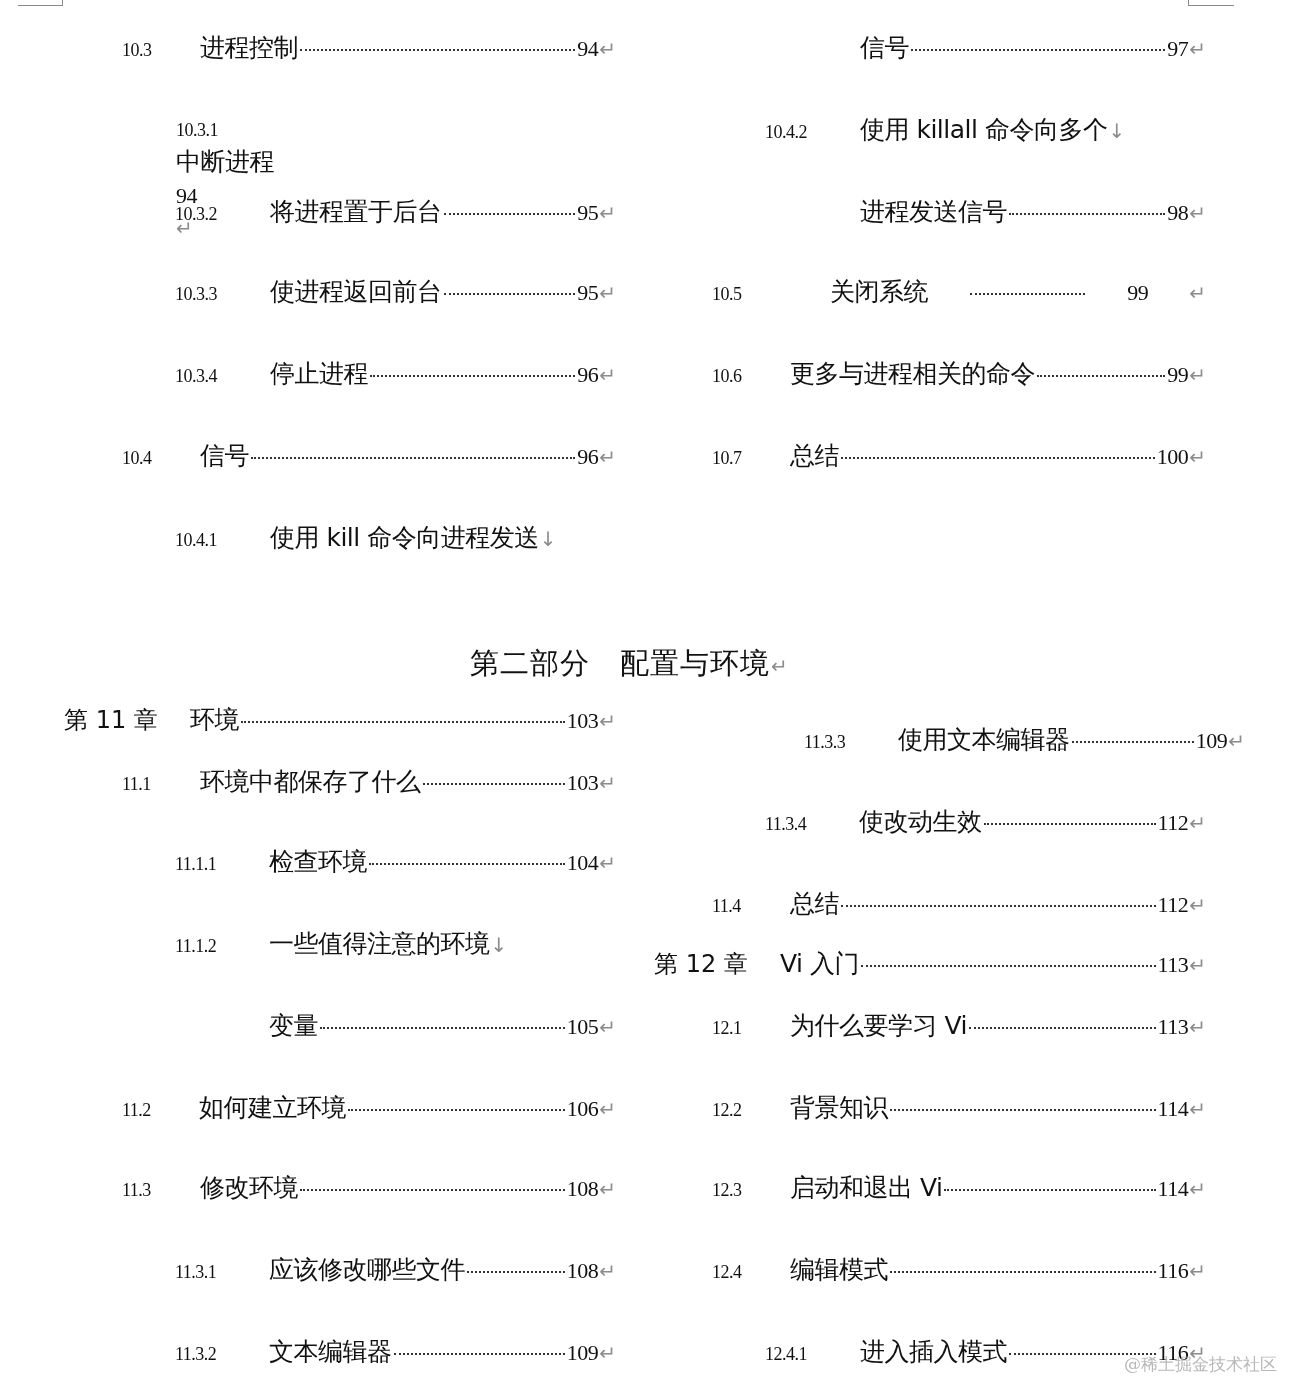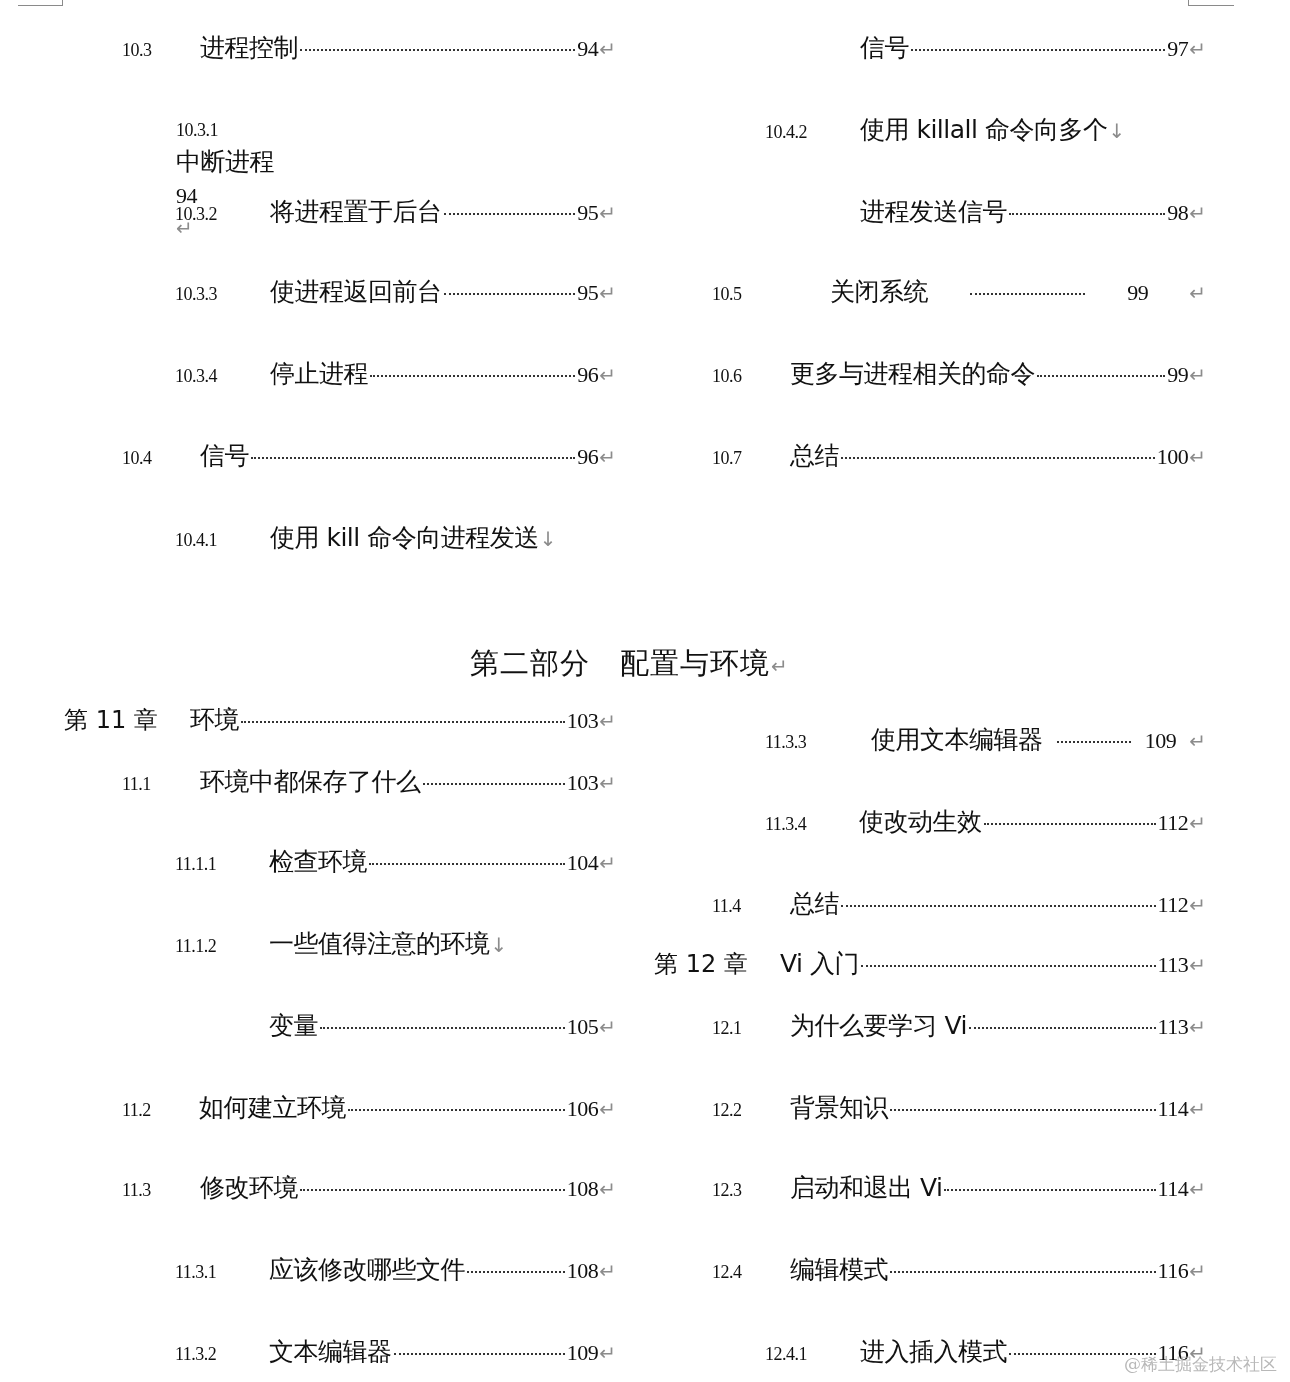--- a/index.html
+++ b/index.html
@@ -216,21 +216,21 @@
 </div>
 
 <div class="toc-entry" style="left:712px;top:440px;width:494px;">
   <span class="toc-num" style="width:78px">10.7</span>
   <span class="toc-title">总结</span>
   <span class="toc-leader"></span>
   <span class="toc-page">100</span>
   <span class="para-mark">↵</span>
 </div>
 
-<div class="toc-entry" style="left:765px;top:724px;width:441px;gap:12px;">
+<div class="toc-entry" style="left:804px;top:724px;width:441px;">
   <span class="toc-num" style="width:94px">11.3.3</span>
   <span class="toc-title">使用文本编辑器</span>
   <span class="toc-leader"></span>
   <span class="toc-page">109</span>
   <span class="para-mark">↵</span>
 </div>
 
 <div class="toc-entry" style="left:765px;top:806px;width:441px;">
   <span class="toc-num" style="width:94px">11.3.4</span>
   <span class="toc-title">使改动生效</span>

